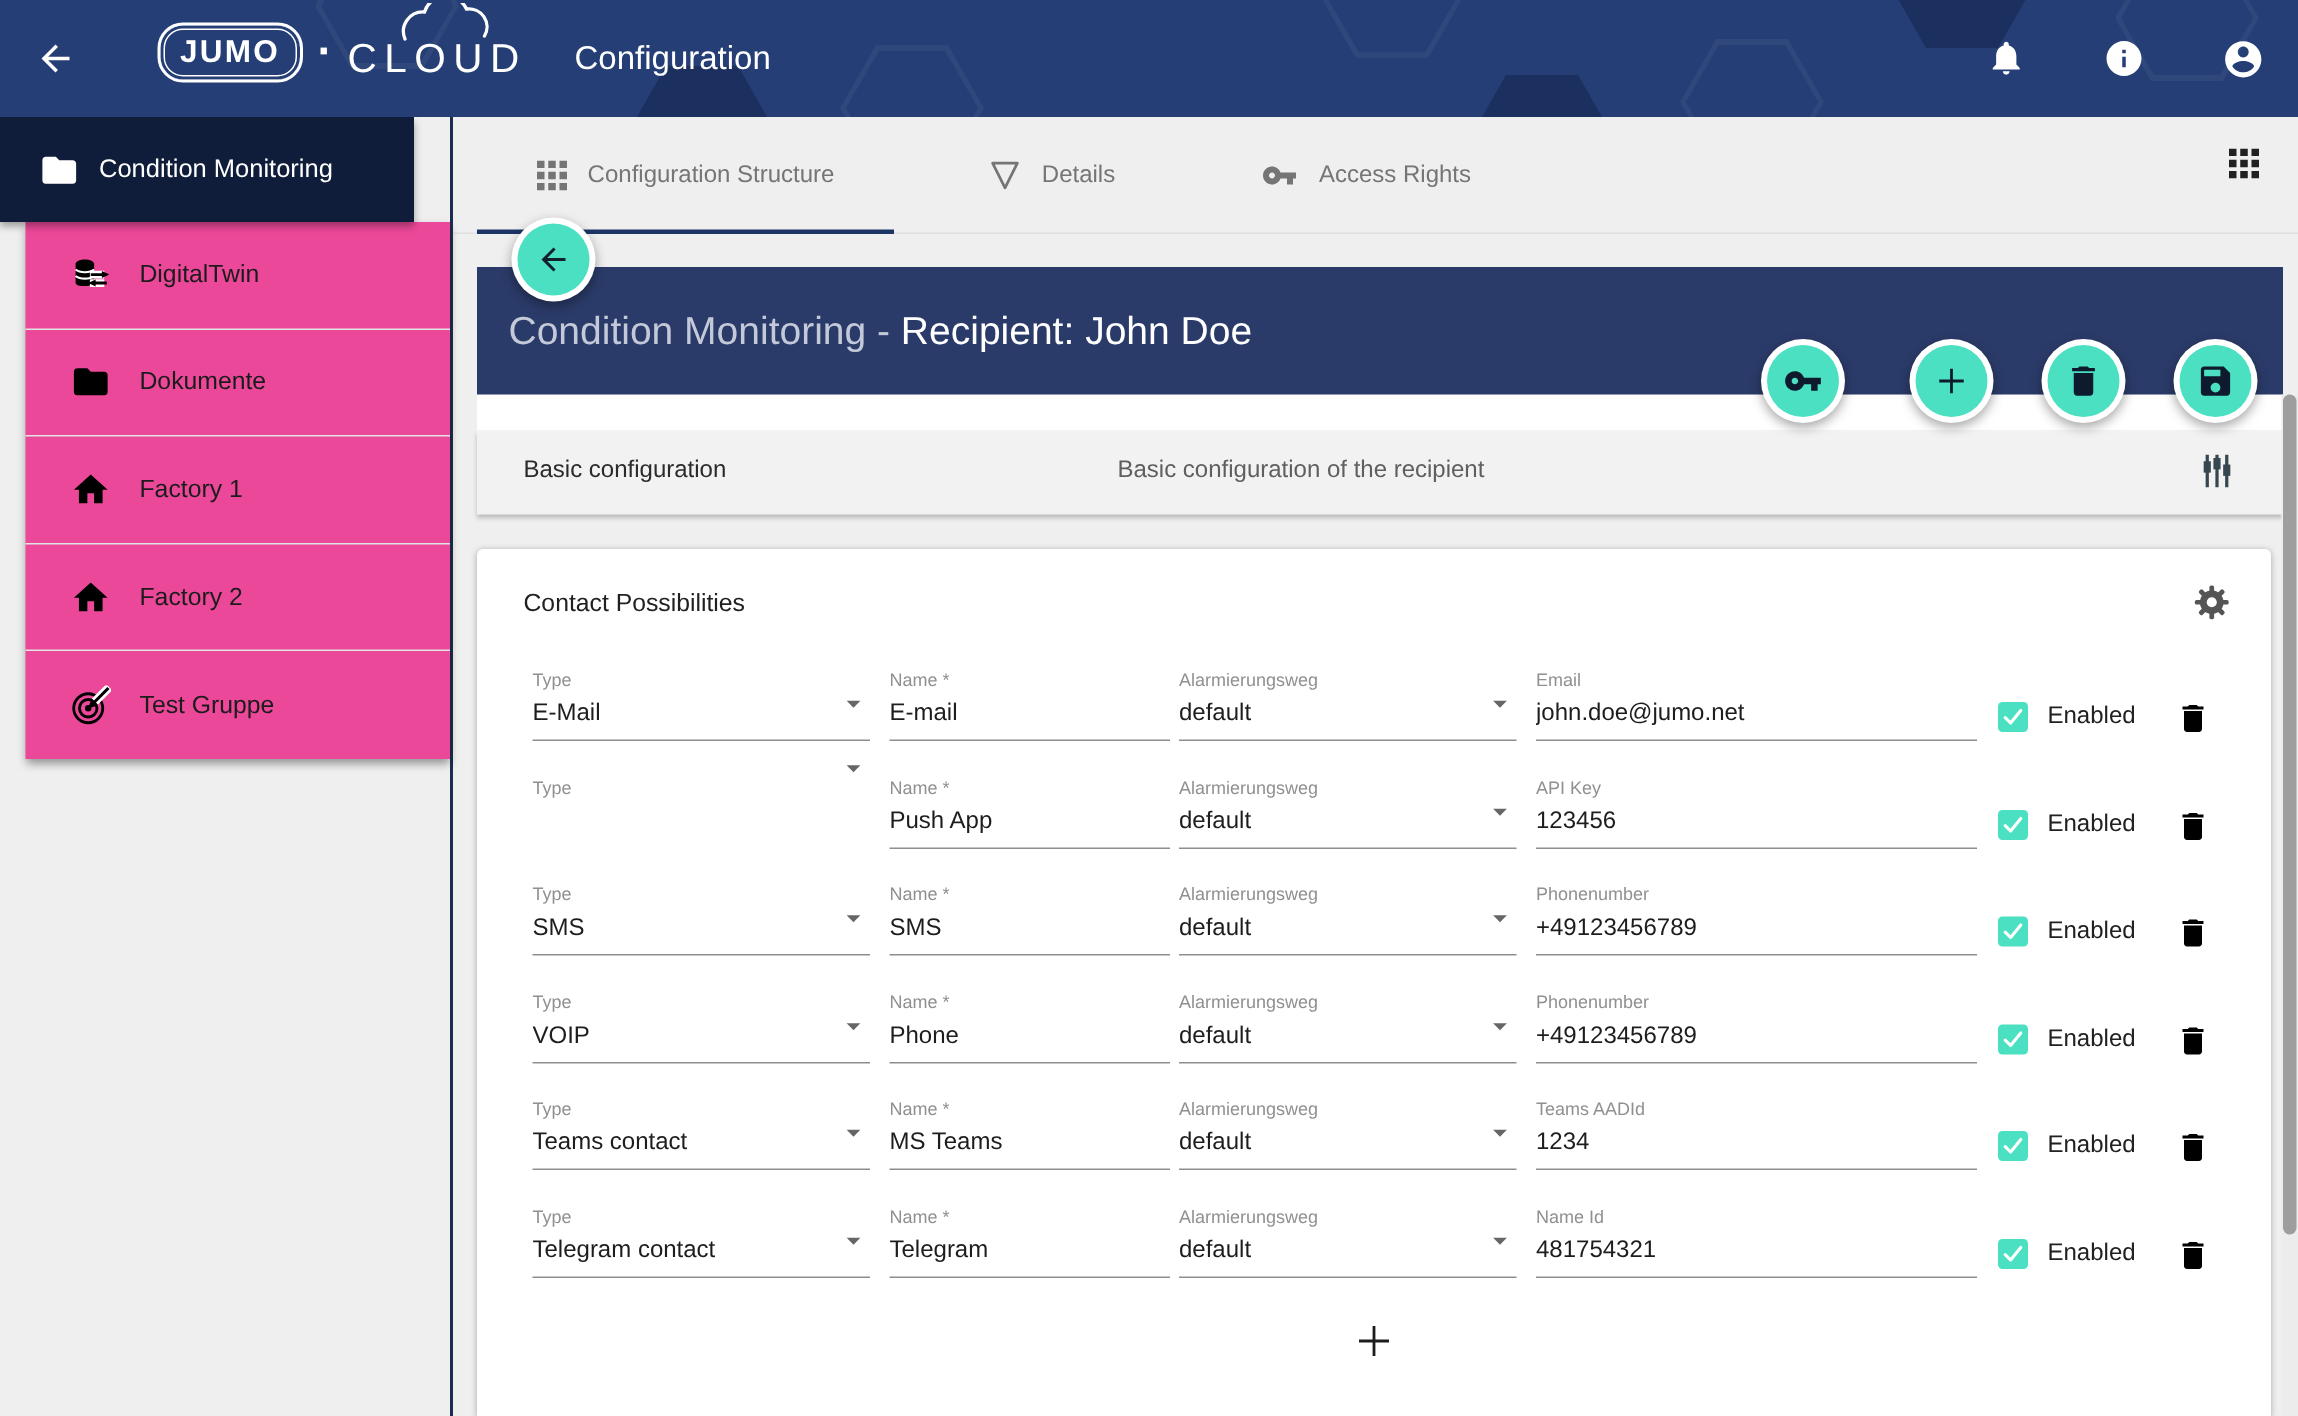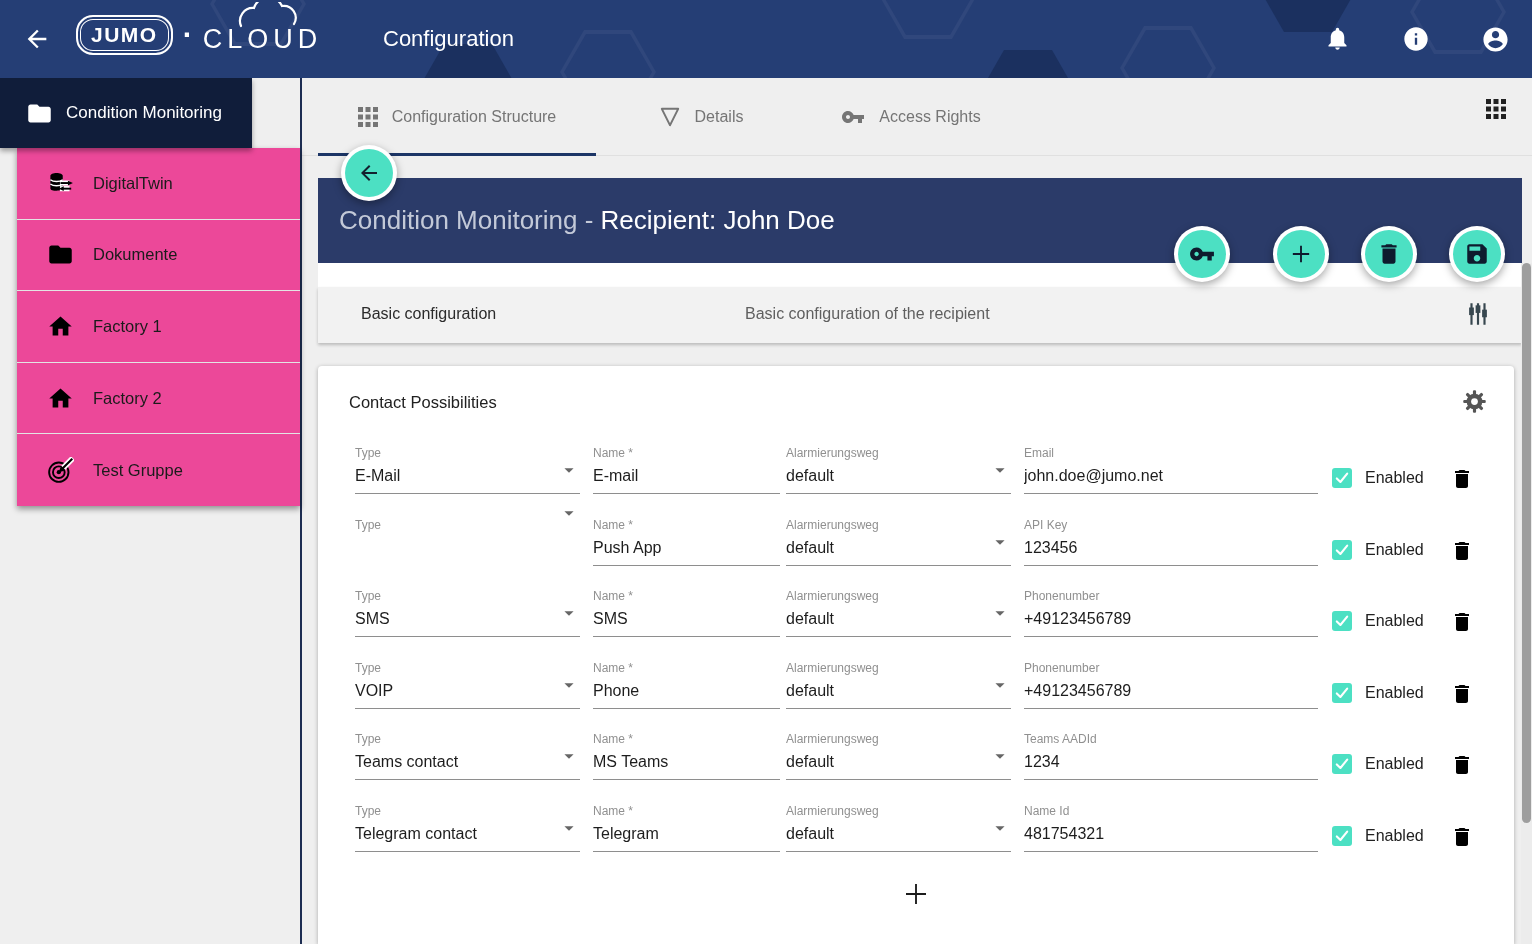--- a/index.html
+++ b/index.html
@@ -14,34 +14,34 @@
          background:rgba(255,255,255,0.05); }
   .hex .in { position:absolute; left:4px; top:4px; width:88px; height:76px;
              clip-path:polygon(25% 0,75% 0,100% 50%,75% 100%,25% 100%,0 50%);
              background:#253e75; }
   .hex.dark { background:rgba(10,22,54,0.35); }
   .topbar-back { position:absolute; left:22px; top:25px; width:30px; height:30px;
                  background:none; border:none; cursor:pointer; }
   .brand { position:absolute; left:76px; top:14px; display:flex; align-items:center; gap:9px; color:#fff; }
   .jumo-badge { border:2.5px solid #fff; border-radius:17px; padding:6px 13px;
                 font-size:21px; font-weight:bold; letter-spacing:1.5px;
-                box-shadow:inset 0 0 0 2px #253e75, inset 0 0 0 3px #fff; }
+                box-shadow:inset 0 0 0 2px #253e75, inset 0 0 0 3px #fff;margin-left:29px; }
   .brand-dot { font-size:30px; font-weight:bold; margin:0 1px; }
   .cloud-wrap { position:relative; padding-top:10px; }
   .cloud-word { font-size:27px; font-weight:400; letter-spacing:5px; }
   .cloud-arc { position:absolute; left:34px; top:-12px; }
   .topbar-title { position:absolute; left:383px; top:0; height:78px; line-height:78px;
                   color:#fff; font-size:22px; font-weight:500; }
   .topbar-iconbtn { position:absolute; top:25px; width:30px; height:30px;
                     background:none; border:none; cursor:pointer; }
 
   
   .sidebar { position:absolute; left:0; top:78px; width:302px; height:866px;
              background:#efefef; border-right:2px solid #1d2d52; z-index:10; }
-  .sidebar-header { position:absolute; left:0; top:0; width:252px; height:70px;
+  .sidebar-header { position:absolute; left:0; top:0; width:276px; height:70px;
                     background:#101d3a; display:flex; align-items:center; gap:13px;
                     padding-left:26px; box-shadow:0 3px 5px rgba(0,0,0,0.35); z-index:2; }
   .sidebar-header span { color:#fff; font-size:17px; font-weight:500; }
   .sidebar-card { position:absolute; left:17px; top:70px; width:283px;
                   background:#ec4899; box-shadow:0 3px 6px rgba(0,0,0,0.4); }
   .side-item { height:71.6px; display:flex; align-items:center; gap:19px;
                padding-left:30px; border-bottom:1px solid #e4e4e4; cursor:pointer; }
   .side-item:last-child { border-bottom:none; }
   .side-item span { font-size:16.5px; color:#1b1b1b; }
 
@@ -68,21 +68,21 @@
   
   .rec-header { position:absolute; left:318px; top:178px; width:1204px; height:85px;
                 background:#2b3b69; z-index:15; }
   .rec-title { height:97px; line-height:85px; padding-left:21px; font-size:26px; white-space:nowrap; }
   .rec-title .pre { color:#c3c9d8; font-weight:400; }
   .rec-title .main { color:#ffffff; font-weight:500; }
   .white-band { position:absolute; left:318px; top:263px; width:1204px; height:24px;
                 background:#fff; z-index:14; }
   .section-row { position:absolute; left:318px; top:287px; width:1204px; height:56px;
                  background:#f2f2f2; box-shadow:0 2px 3px rgba(0,0,0,0.22); z-index:14; }
-  .section-row .s-title { position:absolute; left:43px; top:18px; font-size:16px; color:#2b2b2b; }
+  .section-row .s-title { position:absolute; left:31px; top:18px; font-size:16px; color:#2b2b2b; }
   .section-row .s-desc  { position:absolute; left:427px; top:18px; font-size:16px; color:#5f5f5f; }
   .section-row .s-sliders { position:absolute; right:30px; top:14px; width:28px; height:28px;
                             background:none; border:none; cursor:pointer; }
 
   
   .content-card { position:absolute; left:318px; top:366px; width:1196px; height:578px;
                   background:#fff; border-radius:4px 4px 0 0; box-shadow:0 1px 4px rgba(0,0,0,0.3);
                   z-index:12; }
   .cc-title { position:absolute; left:31px; top:27px; font-size:16.5px; color:#212121; font-weight:500; }
   .cc-gear { position:absolute; right:26px; top:22px; width:28px; height:28px;

